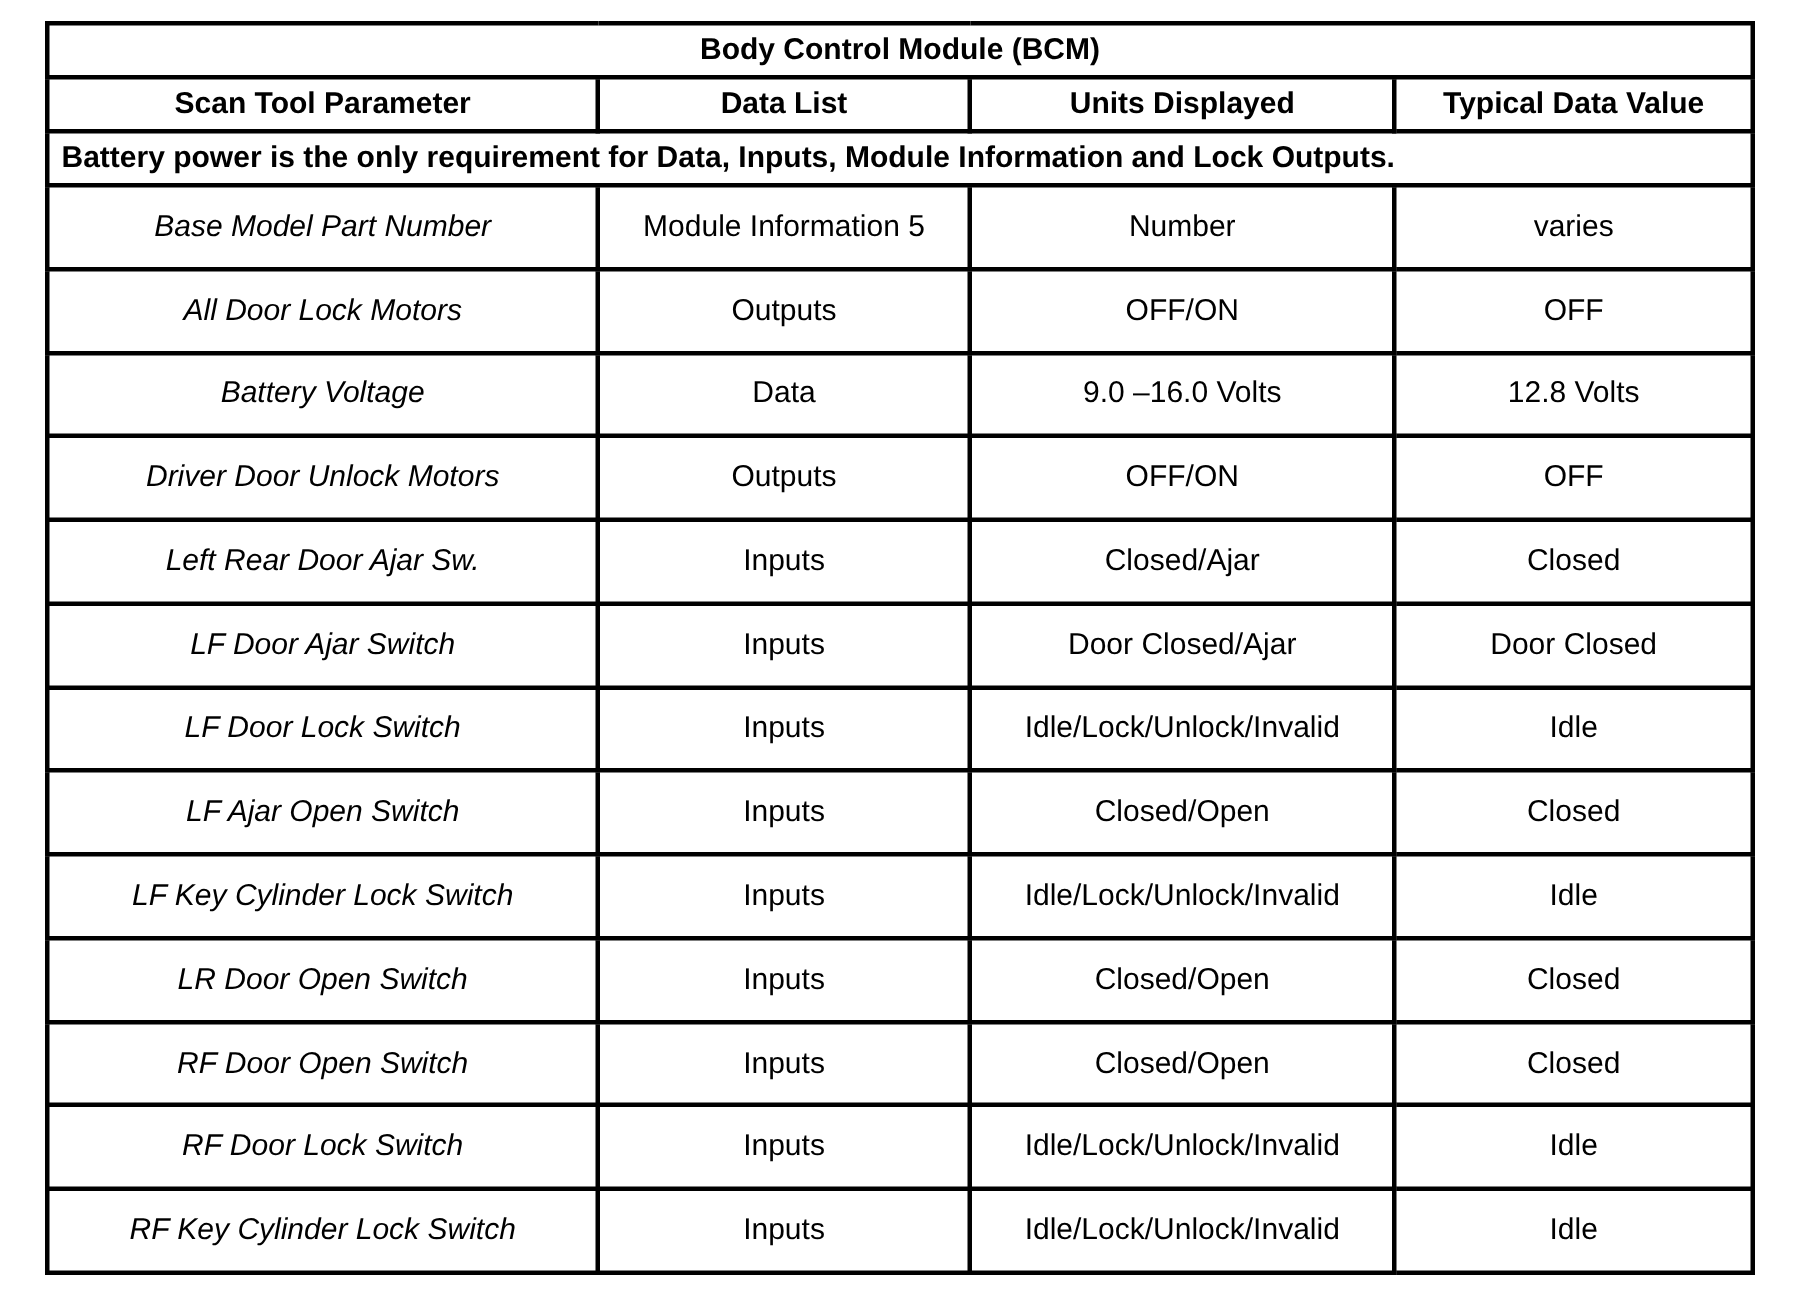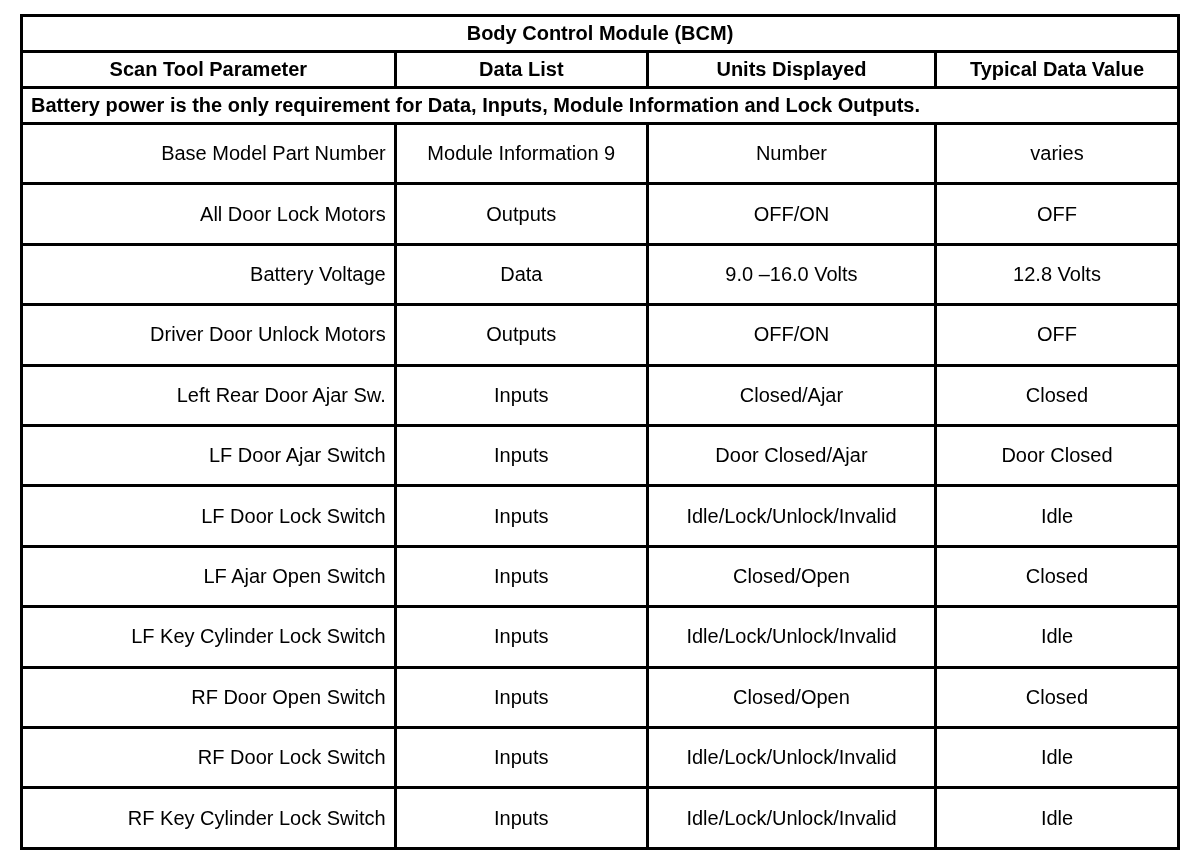--- a/index.html
+++ b/index.html
@@ -6,21 +6,21 @@
     margin: 0;
     padding: 0;
     background: #ffffff;
     font-family: "Liberation Sans", "DejaVu Sans", sans-serif;
   }
   .page {
     width: 1200px;
     height: 866px;
     background: #ffffff;
     box-sizing: border-box;
-    padding: 14px 20px;
+    padding: 14px 30px;
   }
   table.bcm {
     width: 100%;
     height: 836px;
     border-collapse: collapse;
     table-layout: fixed;
     background: #ffffff;
   }
   table.bcm td, table.bcm th {
     border: 3px solid #000000;
@@ -40,21 +40,22 @@
     font-size: 21px;
     font-weight: bold;
     text-align: center;
   }
   td.note-cell {
     font-weight: bold;
     text-align: left;
     font-size: 20px;
   }
   td.param-cell {
-    text-align: right;
+    text-align: center;
+    font-style: italic;
   }
   td.center-cell {
     text-align: center;
   }
   col.c1 { width: 32.3%; }
   col.c2 { width: 21.8%; }
   col.c3 { width: 24.9%; }
   col.c4 { width: 21.0%; }
 </style>
 </head>
@@ -79,21 +80,21 @@
         <th class="col-header">Typical Data Value</th>
       </tr>
       <tr>
         <td class="note-cell" colspan="4">Battery power is the only requirement for Data, Inputs, Module Information and Lock Outputs.</td>
       </tr>
     </thead>
     <tbody id="table-body">
 
     <tr>
           <td class="param-cell">Base Model Part Number</td>
-          <td class="center-cell">Module Information 9</td>
+          <td class="center-cell">Module Information 5</td>
           <td class="center-cell">Number</td>
           <td class="center-cell">varies</td>
         </tr>
         <tr>
           <td class="param-cell">All Door Lock Motors</td>
           <td class="center-cell">Outputs</td>
           <td class="center-cell">OFF/ON</td>
           <td class="center-cell">OFF</td>
         </tr>
         <tr>
@@ -132,20 +133,26 @@
           <td class="center-cell">Closed/Open</td>
           <td class="center-cell">Closed</td>
         </tr>
         <tr>
           <td class="param-cell">LF Key Cylinder Lock Switch</td>
           <td class="center-cell">Inputs</td>
           <td class="center-cell">Idle/Lock/Unlock/Invalid</td>
           <td class="center-cell">Idle</td>
         </tr>
         <tr>
+          <td class="param-cell">LR Door Open Switch</td>
+          <td class="center-cell">Inputs</td>
+          <td class="center-cell">Closed/Open</td>
+          <td class="center-cell">Closed</td>
+        </tr>
+        <tr>
           <td class="param-cell">RF Door Open Switch</td>
           <td class="center-cell">Inputs</td>
           <td class="center-cell">Closed/Open</td>
           <td class="center-cell">Closed</td>
         </tr>
         <tr>
           <td class="param-cell">RF Door Lock Switch</td>
           <td class="center-cell">Inputs</td>
           <td class="center-cell">Idle/Lock/Unlock/Invalid</td>
           <td class="center-cell">Idle</td>

